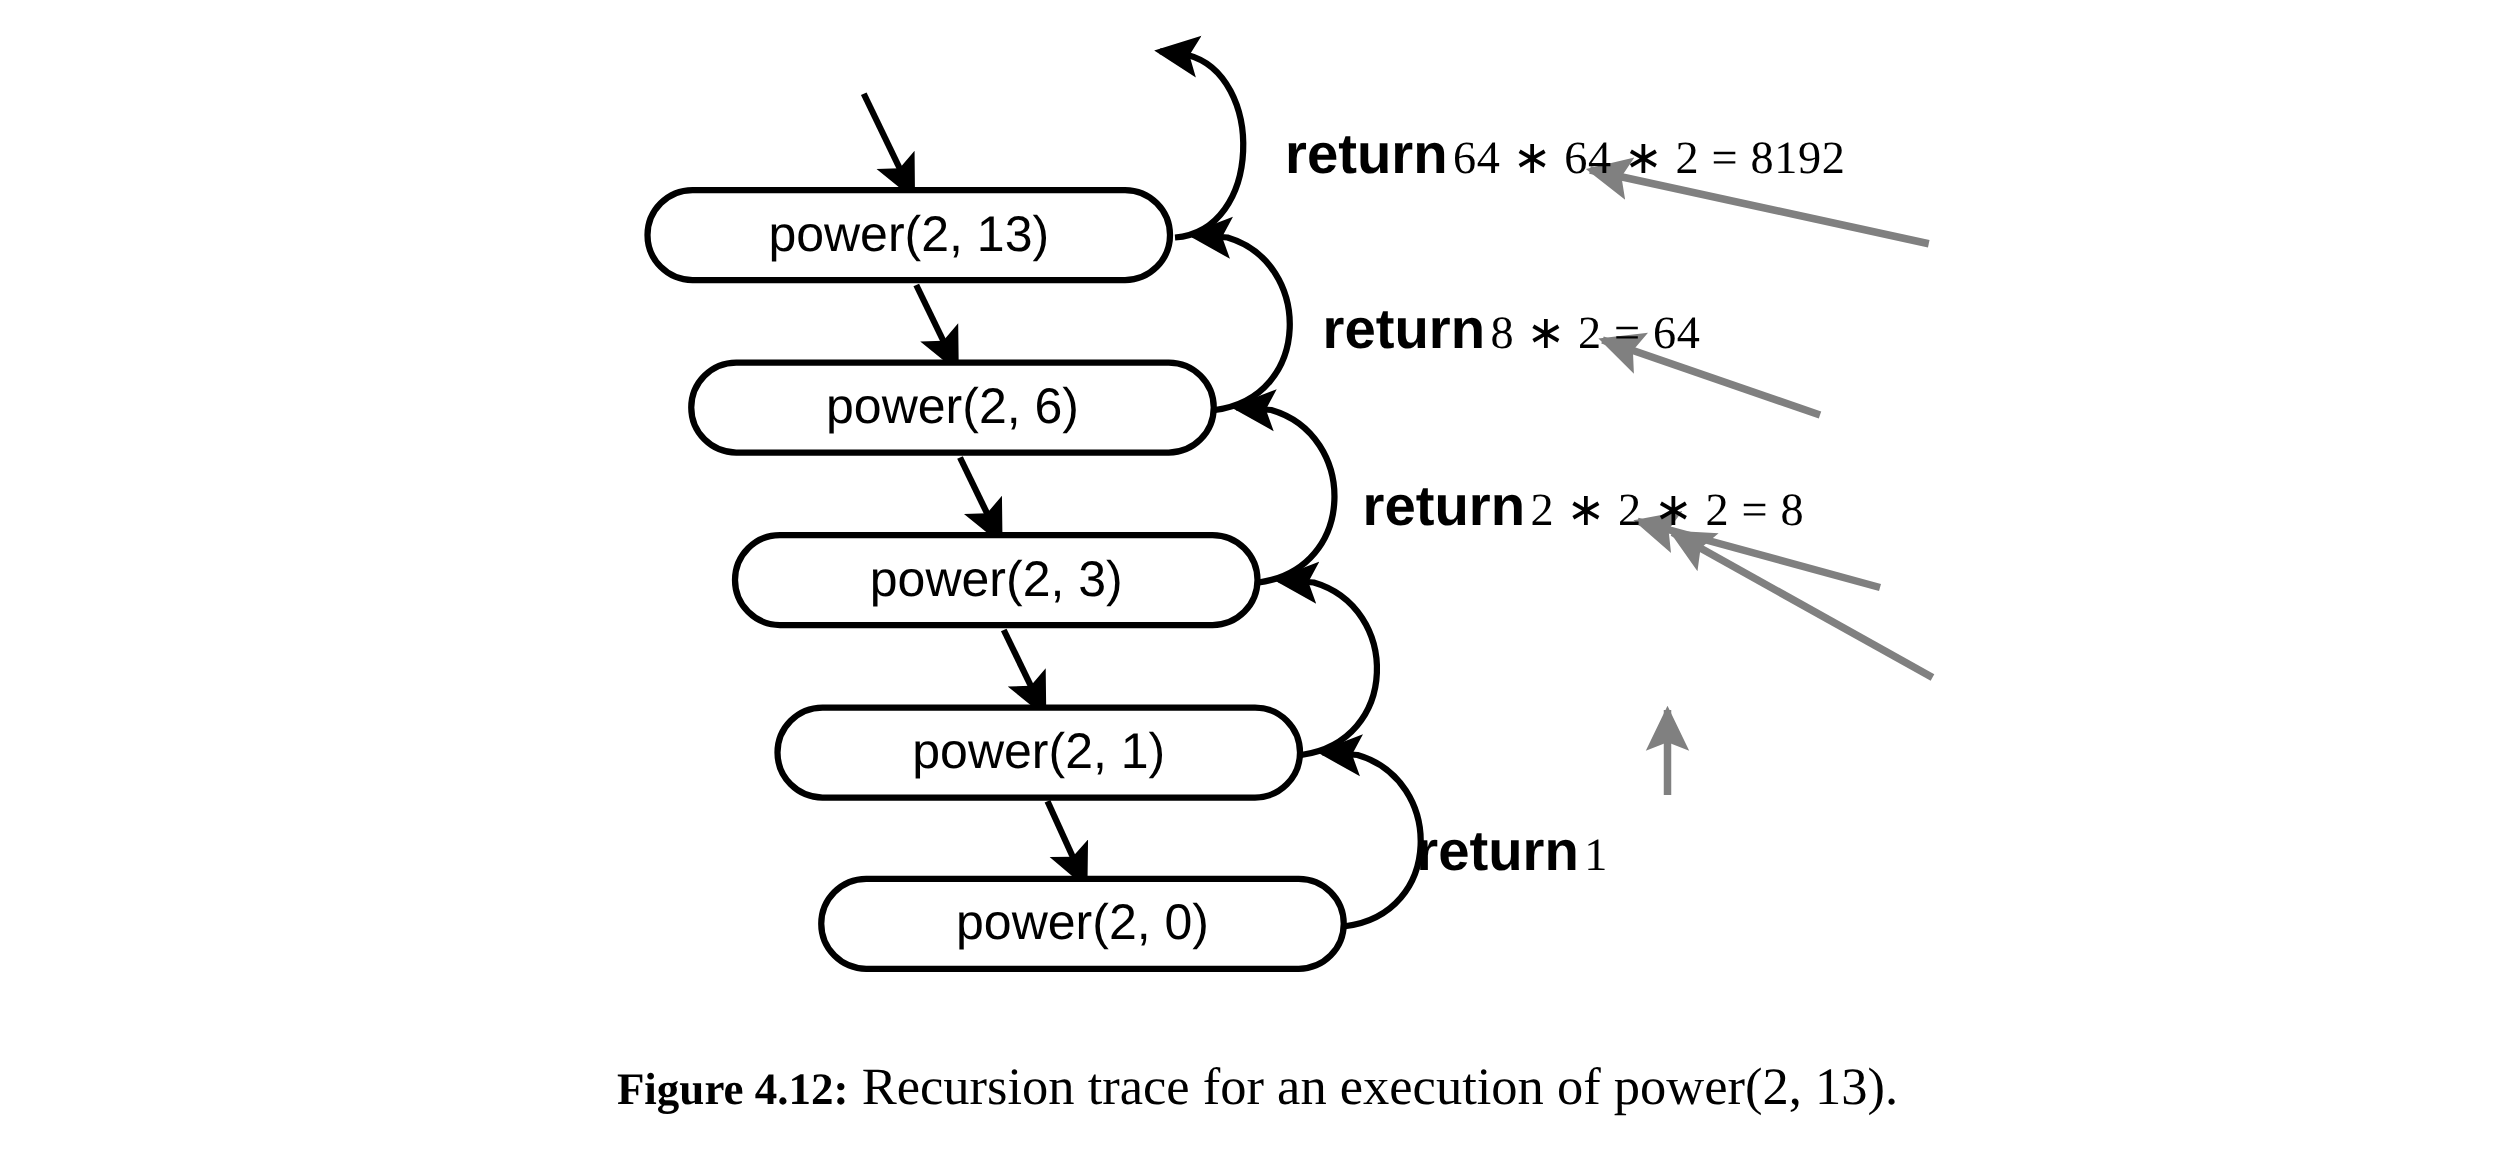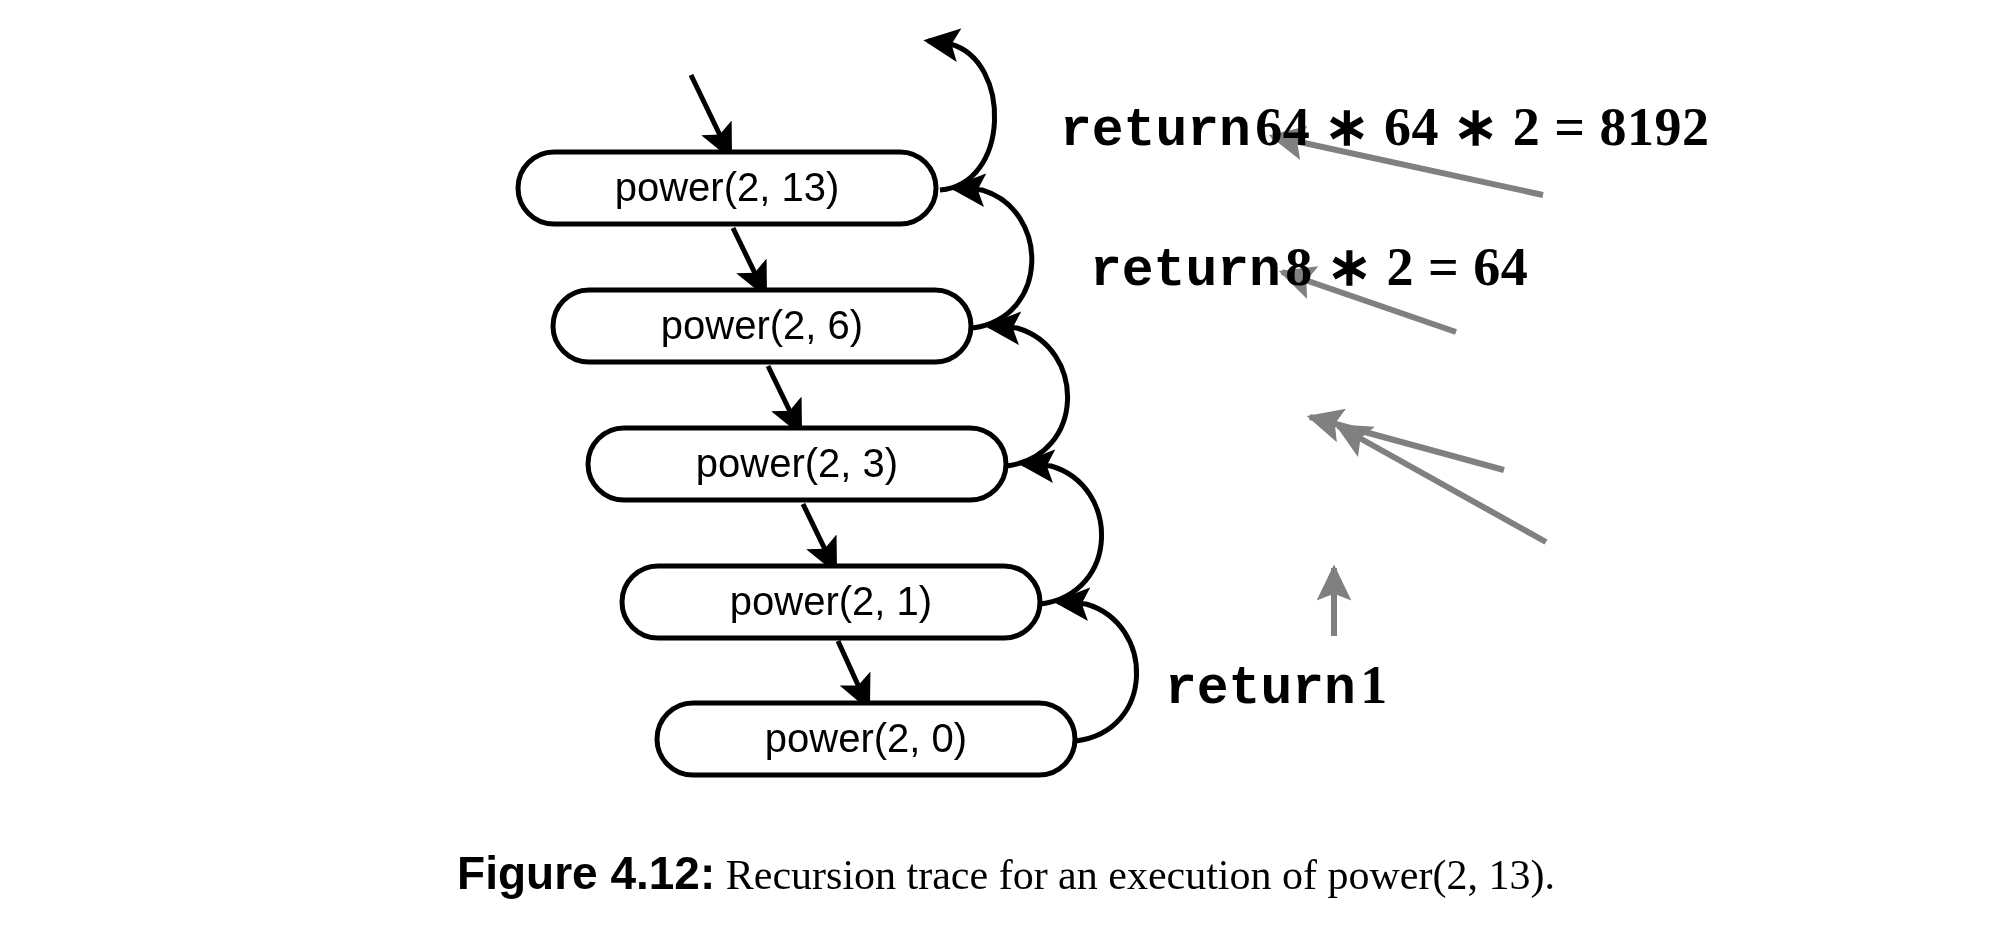--- a/index.html
+++ b/index.html
@@ -58,44 +58,43 @@
     stroke-width: 6;
     stroke-linecap: butt;
   }
   .return-label {
     position: absolute;
     white-space: nowrap;
     color: #000000;
     line-height: 1;
   }
   .return-label .kw {
-    font-family: Liberation Mono, monospace;
+    font-family: Liberation Sans, sans-serif;
     font-weight: bold;
-    font-size: 53px;
-    margin-left: 32px;
+    font-size: 45px;
   }
   .return-label .expr {
     font-family: "Liberation Serif", serif;
-    font-weight: bold;
-    font-size: 54px;
+    font-weight: normal;
+    font-size: 37px;
     letter-spacing: 0.5px;
   }
   #caption {
     position: absolute;
     left: 0;
     top: 846px;
     width: 2012px;
     text-align: center;
     color: #000000;
     white-space: nowrap;
   }
   #caption .cap-num {
-    font-family: Liberation Sans, sans-serif;
+    font-family: Liberation Serif, serif;
     font-weight: bold;
-    font-size: 46px;
+    font-size: 36px;
   }
   #caption .cap-text {
     font-family: "Liberation Serif", serif;
     font-weight: normal;
     font-size: 42px;
     margin-top: 47px;
   }
 </style>
 </head>
 <body>
@@ -157,20 +156,24 @@
   <div class="return-label" style="left:1028px; top:100px;">
     <span class="kw">return</span>
     <span class="expr">64 ∗ 64 ∗ 2 = 8192</span>
   </div>
 
   <div class="return-label" style="left:1058px; top:240px;">
     <span class="kw">return</span>
     <span class="expr">8 ∗ 2 = 64</span>
   </div>
 
+  <div class="return-label" style="left:1090px; top:382px;">
+    <span class="kw">return</span>
+    <span class="expr">2 ∗ 2 ∗ 2 = 8</span>
+  </div>
 
 
   <div class="return-label" style="left:1133px; top:658px;">
     <span class="kw">return</span>
     <span class="expr">1</span>
   </div>
 
   <div id="caption">
     <span class="cap-num">Figure 4.12:</span><span class="cap-text"> Recursion trace for an execution of power(2, 13).</span>
   </div>

